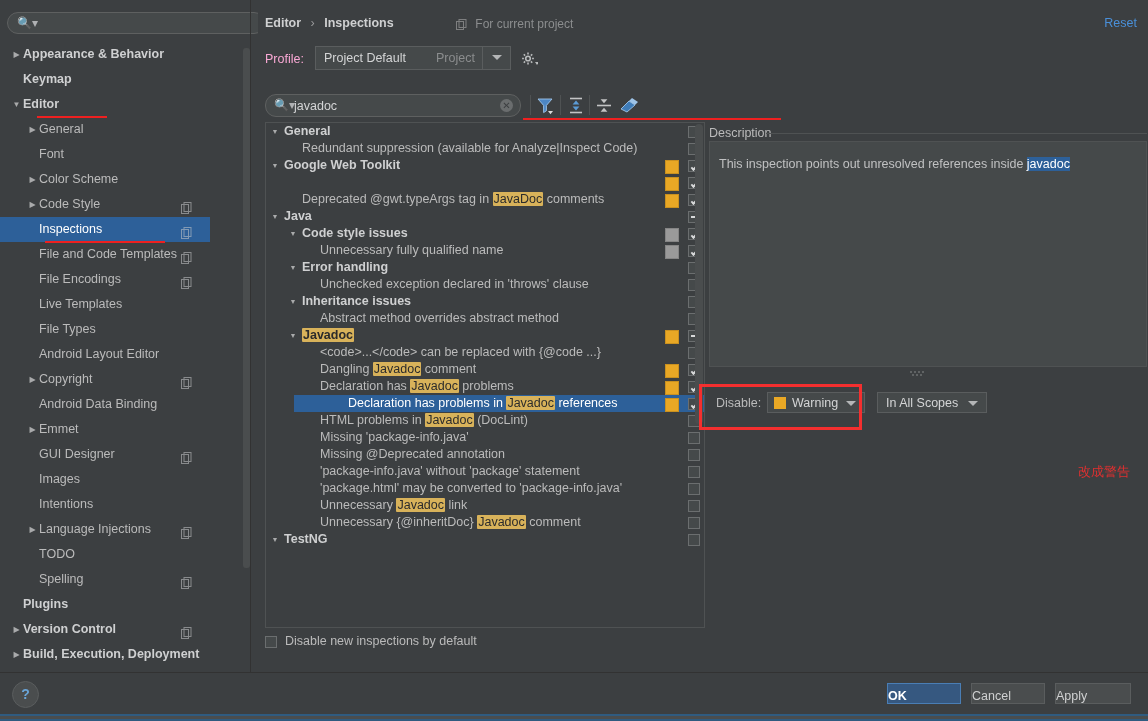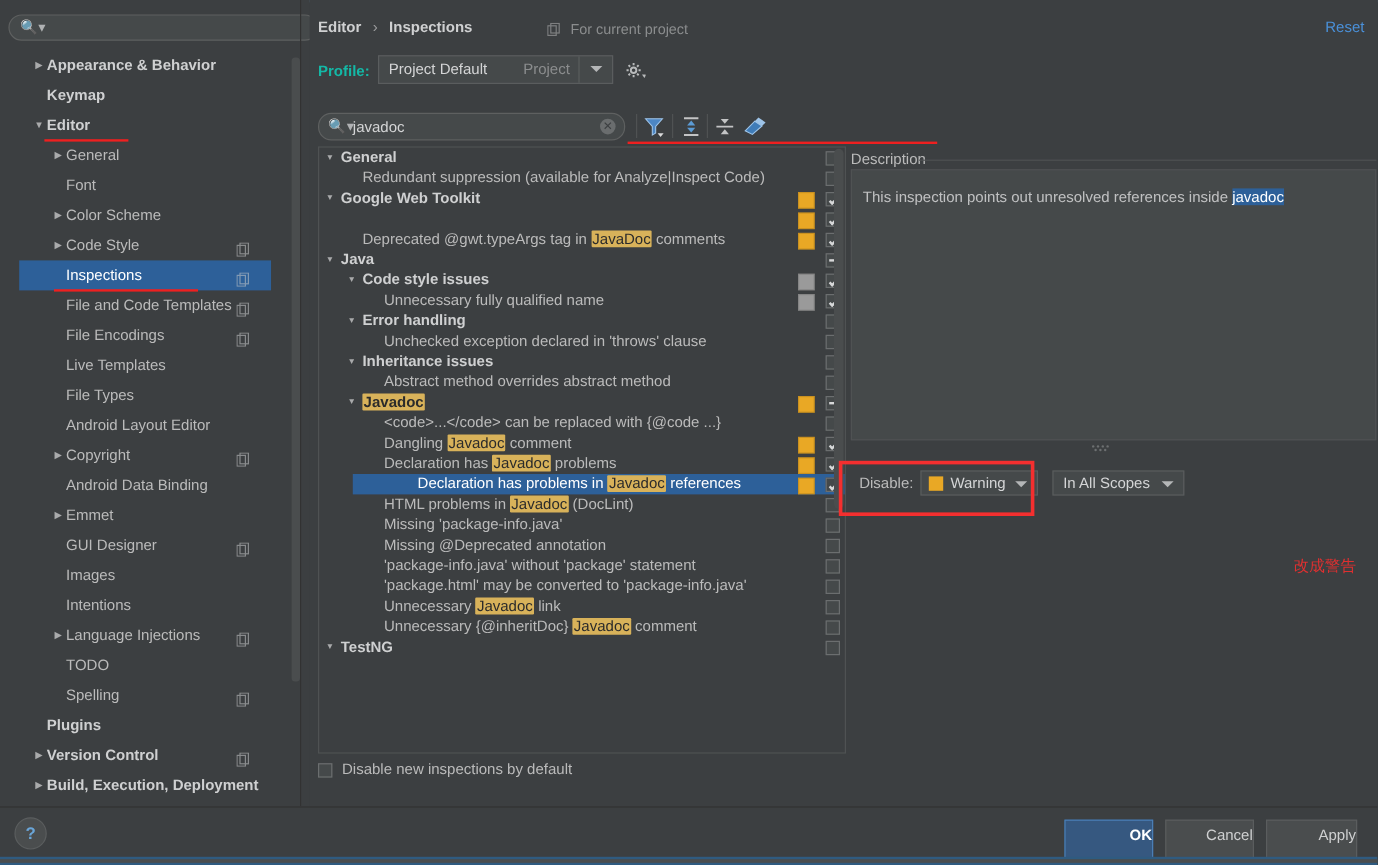--- a/index.html
+++ b/index.html
@@ -10,21 +10,21 @@
     font-size:12px;color:#bbbbbb;
     -webkit-font-smoothing:antialiased;
   }
   .root{position:relative;width:1148px;height:721px;}
 
   
   .sidebar{position:absolute;left:0;top:0;width:258px;height:672px;background:#3c3f41;}
   .side-search{position:absolute;left:7px;top:12px;width:258px;height:22px;
     border:1px solid #5e6060;border-radius:11px;background:#45494a;box-sizing:border-box;}
   .side-search .sicon{position:absolute;left:9px;top:3px;color:#afb1b3;font-size:12px;}
-  .side-tree{position:absolute;left:0;top:42px;width:210px;height:622px;overflow:hidden;padding-left:16px;}
+  .side-tree{position:absolute;left:0;top:42px;width:210px;height:622px;overflow:hidden;}
   .srow{position:relative;height:25px;line-height:25px;padding-left:10px;white-space:nowrap;
         font-size:12.5px;color:#bbbbbb;cursor:default;}
   .srow.sel{background:#2d6099;color:#ffffff;}
   .srow .twisty{display:inline-block;width:13px;text-align:center;color:#a9aaab;font-size:8px;
         position:relative;top:-1px;}
   .srow .nolead{display:inline-block;width:13px;}
   .srow .lbl{display:inline-block;}
   .srow.bold .lbl{font-weight:bold;color:#cfd0d1;}
   .srow .cfgicon{position:absolute;right:18px;top:6px;width:11px;height:12px;opacity:.55;}
   .indent1{padding-left:26px;}
@@ -35,21 +35,21 @@
 
   
   .pane{position:absolute;left:258px;top:0;width:890px;height:672px;background:#3c3f41;}
   .breadcrumb{position:absolute;left:7px;top:16px;font-size:12.5px;color:#cfd0d1;font-weight:bold;}
   .breadcrumb .sep{font-weight:normal;color:#9a9b9c;margin:0 6px;}
   .forproj{position:absolute;left:198px;top:17px;font-size:12px;color:#8b8d8e;}
   .forproj .ficon{display:inline-block;width:11px;height:11px;margin-right:5px;
         position:relative;top:2px;opacity:.7;}
   .reset{position:absolute;right:11px;top:16px;font-size:12.5px;color:#4a90d9;cursor:pointer;}
 
-  .profile-label{position:absolute;left:7px;top:52px;font-size:12.5px;color:#14b8a6;font-weight:bold;}
+  .profile-label{position:absolute;left:7px;top:52px;font-size:12.5px;color:#f9a8d4;}
   .profile-box{position:absolute;left:57px;top:46px;width:196px;height:24px;
     border:1px solid #5a5d5e;background:#45494a;box-sizing:border-box;}
   .profile-box .pname{position:absolute;left:8px;top:4px;font-size:12.5px;color:#d4d5d6;}
   .profile-box .pscope{position:absolute;left:92px;top:4px;font-size:12.5px;color:#8b8d8e;margin-left:28px;}
   .profile-box .pdiv{position:absolute;right:27px;top:0;width:1px;height:22px;background:#5a5d5e;}
   .profile-box .parrow{position:absolute;right:8px;top:8px;width:0;height:0;
      border-left:5px solid transparent;border-right:5px solid transparent;border-top:5px solid #b4b6b7;}
   .gear{position:absolute;left:263px;top:50px;width:17px;height:17px;}
 
   
@@ -116,21 +116,21 @@
   .redbox{position:absolute;border:3px solid #f42f2f;}
   .cnnote{position:absolute;left:820px;top:463px;font-size:13px;color:#e03030;
      font-family:"DejaVu Sans",sans-serif;}
 
   
   .footer{position:absolute;left:0;top:672px;width:1148px;height:42px;background:#3c3f41;
      border-top:1px solid #323232;}
   .helpbtn{position:absolute;left:12px;top:8px;width:25px;height:25px;border-radius:50%;
      background:#4a4d4e;border:1px solid #5a5d5e;color:#6aa5d8;font-size:14px;font-weight:bold;
      line-height:24px;text-align:center;cursor:pointer;}
-  .btn{position:absolute;top:10px;height:39px;line-height:24px;text-align:right;font-size:12.5px;
+  .btn{position:absolute;top:10px;height:21px;line-height:24px;text-align:left;font-size:12.5px;
      border:1px solid #5a5d5e;background:#4a4d4e;color:#cfd0d1;box-sizing:border-box;cursor:pointer;}
   .btn.primary{background:#365880;border-color:#4a7eb5;color:#ffffff;font-weight:bold;}
   .btn.ok{left:887px;width:74px;}
   .btn.cancel{left:971px;width:74px;}
   .btn.apply{left:1055px;width:76px;}
   .bottombar{position:absolute;left:0;top:714px;width:1148px;height:7px;background:#2f5b80;}
   .bottombar .inner{position:absolute;left:0;top:2px;width:1148px;height:3px;background:#4a4d4e;}
   .topedge{position:absolute;left:0;top:0;width:1148px;height:2px;background:#4a5d6e;}
 </style>
 </head>

